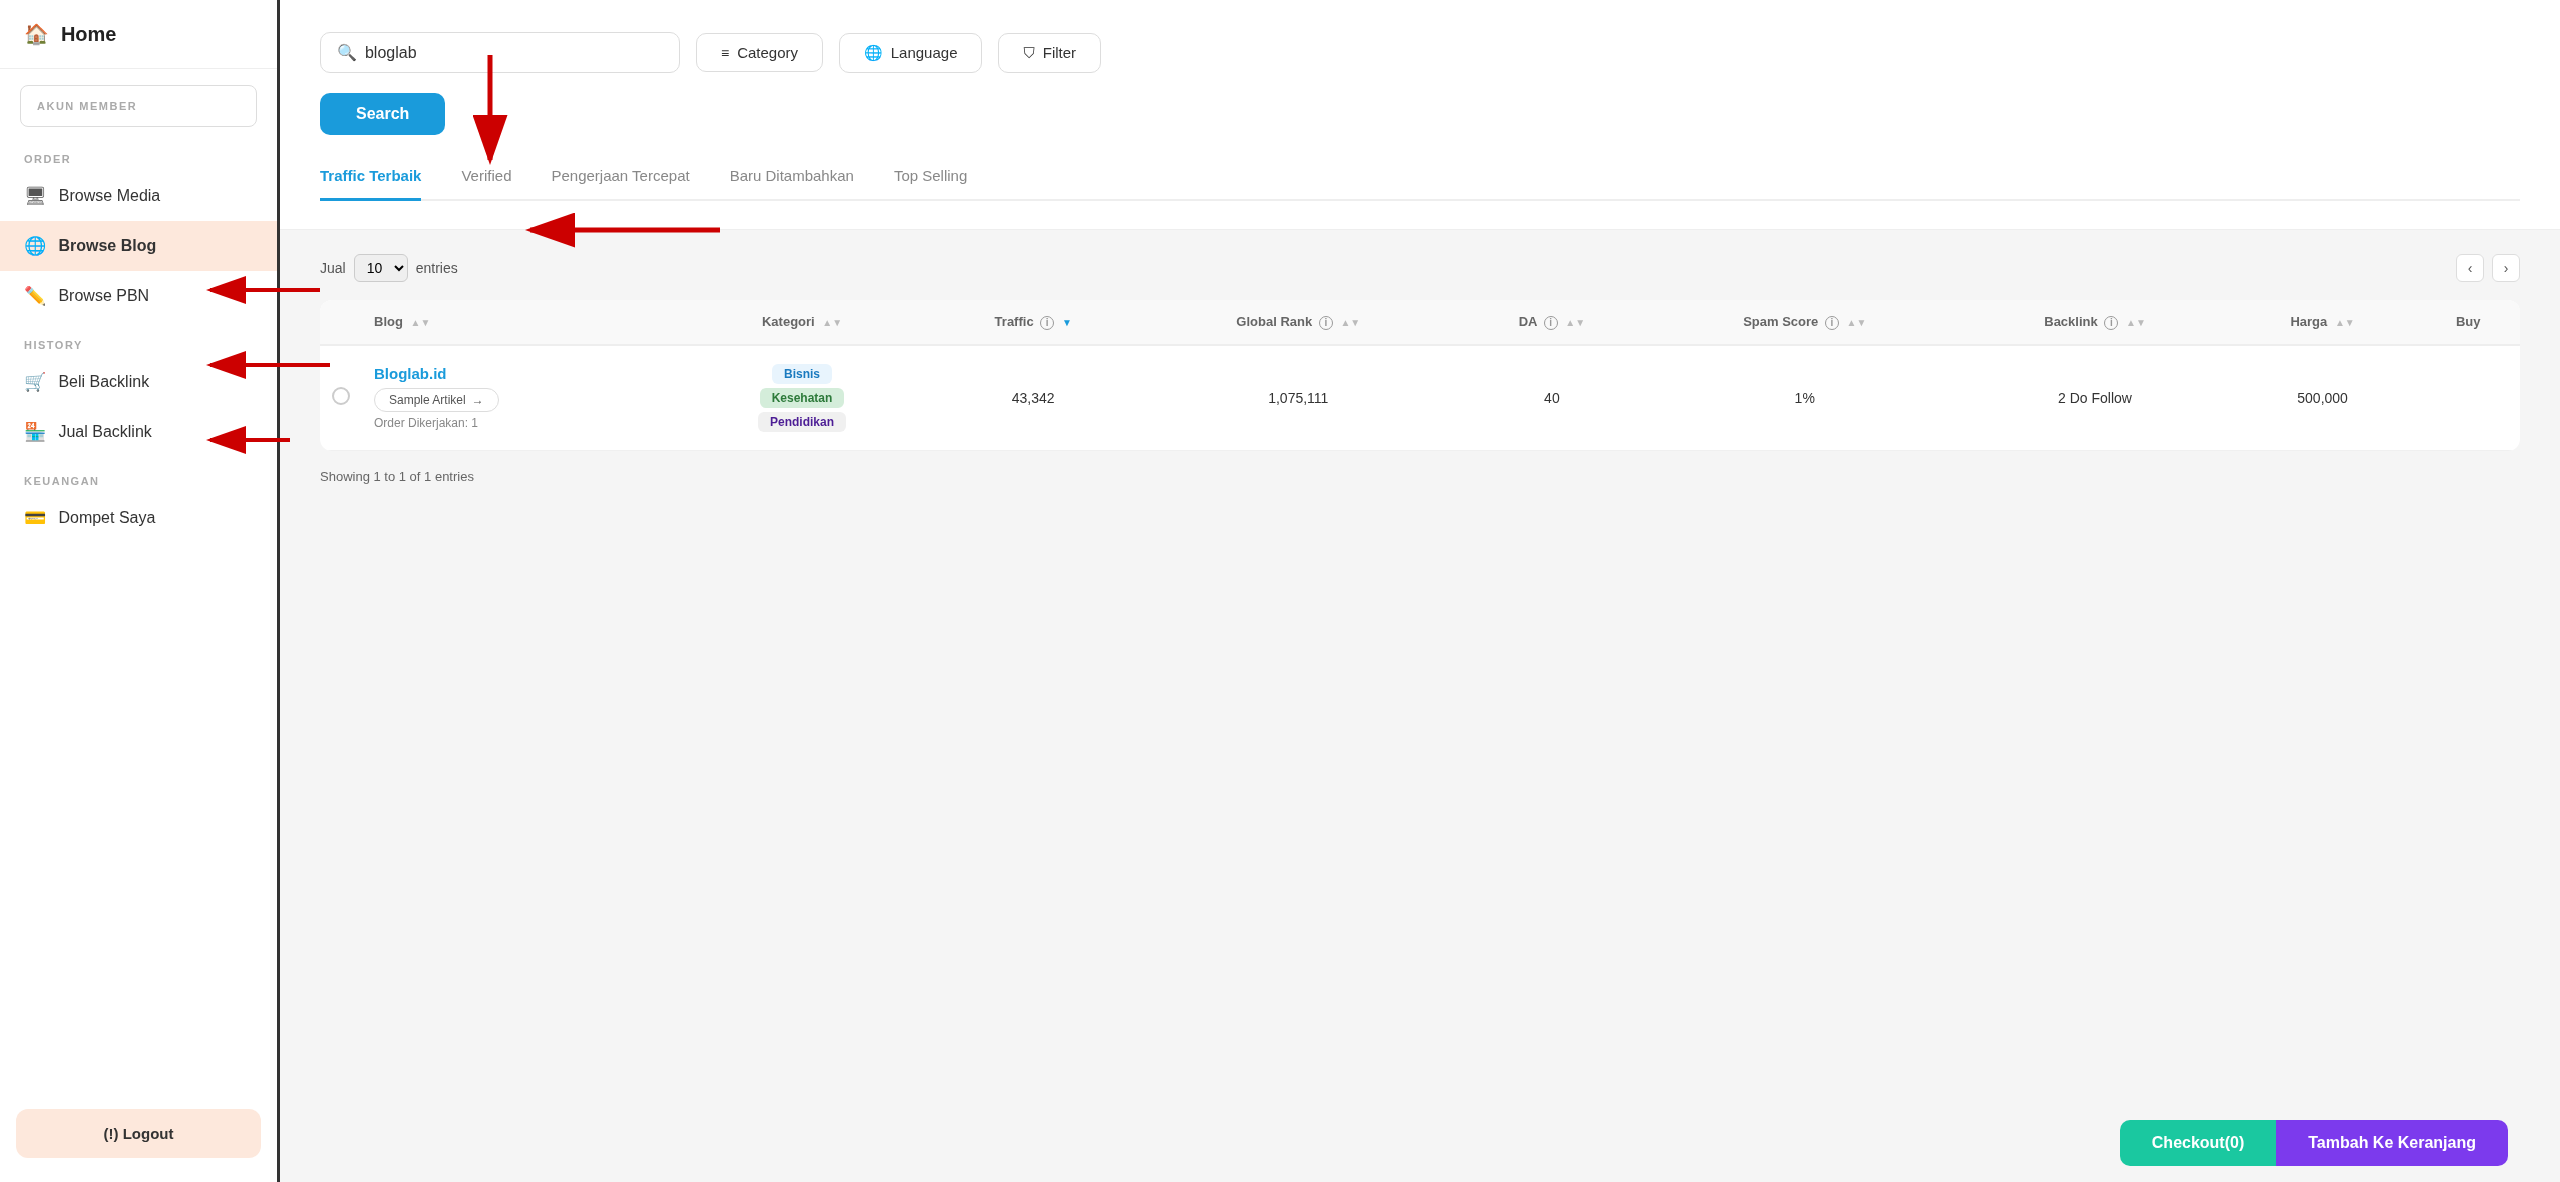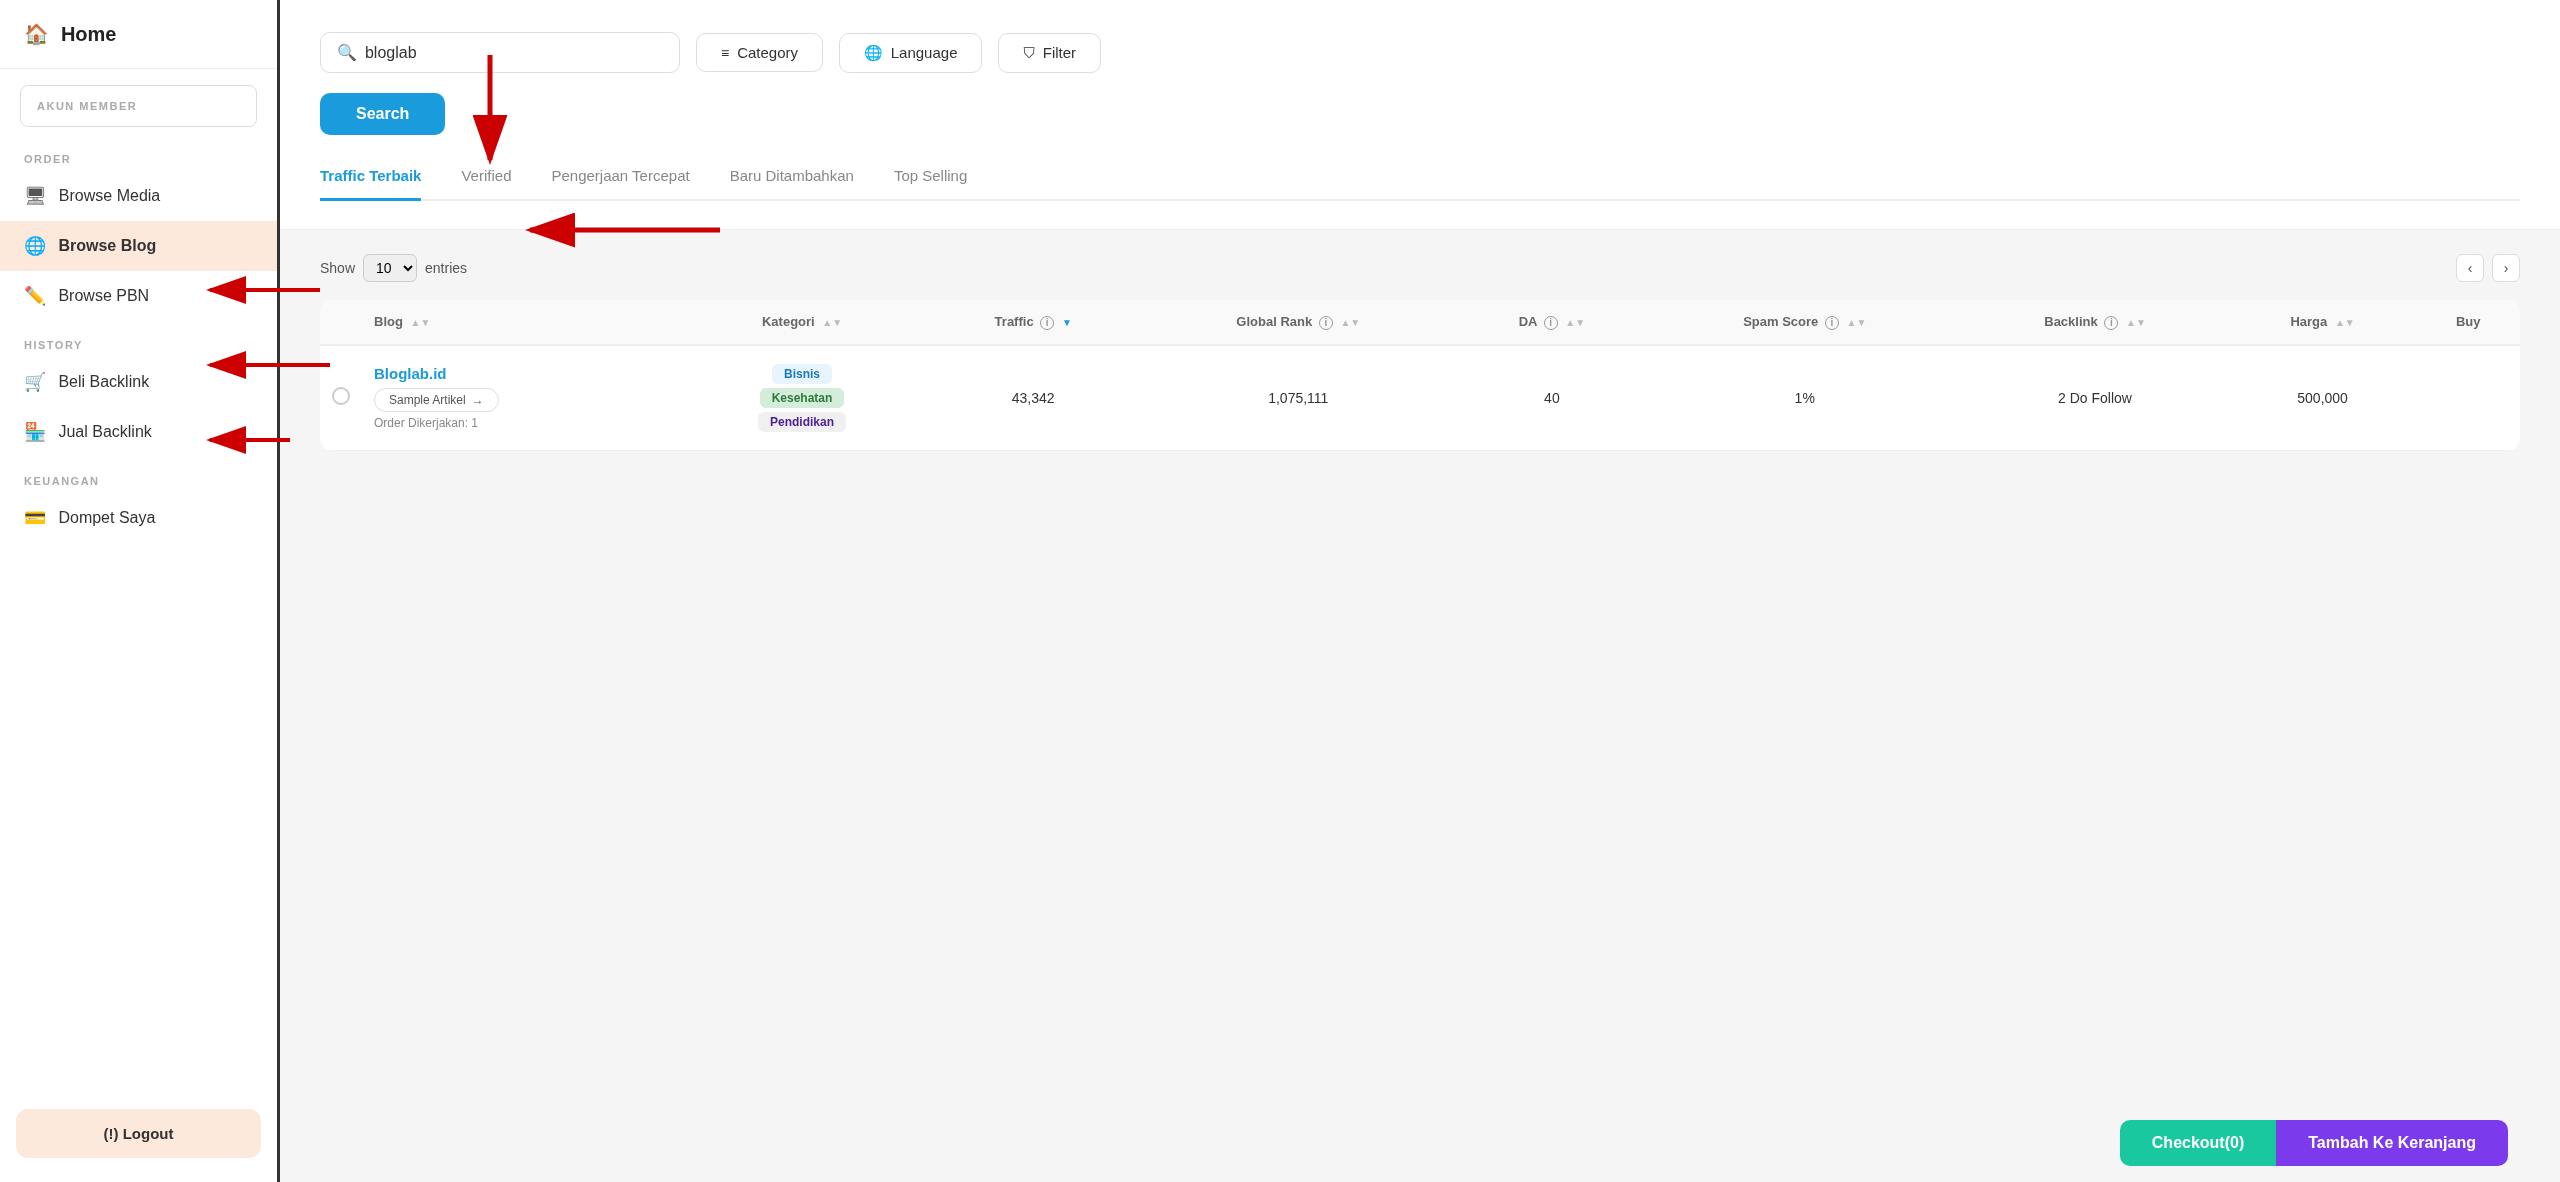--- a/index.html
+++ b/index.html
@@ -419,21 +419,21 @@
       <div class="tab">Verified</div>
       <div class="tab">Pengerjaan Tercepat</div>
       <div class="tab">Baru Ditambahkan</div>
       <div class="tab">Top Selling</div>
     </div>
   </div>
 
   <div class="table-section">
 
     <div class="show-row">
-      <span>Show</span>
+      <span>Jual</span>
       <select>
         <option>10</option>
         <option>25</option>
         <option>50</option>
       </select>
       <span>entries</span>
 
       <div style="margin-left:auto; display:flex; gap:8px;">
         <div class="page-nav-btn">‹</div>
         <div class="page-nav-btn">›</div>
@@ -512,20 +512,23 @@
           <td>1,075,111</td>
           <td>40</td>
           <td>1%</td>
           <td>2 Do Follow</td>
           <td>500,000</td>
           <td></td>
         </tr>
       </tbody>
     </table>
 
+    <div class="pagination-row">
+      <span>Showing 1 to 1 of 1 entries</span>
+    </div>
   </div>
 
   <div style="height:80px;"></div>
 </div>
 
 <div class="bottom-bar">
   <button class="checkout-btn">Checkout(0)</button>
   <button class="keranjang-btn">Tambah Ke Keranjang</button>
 </div>
 

